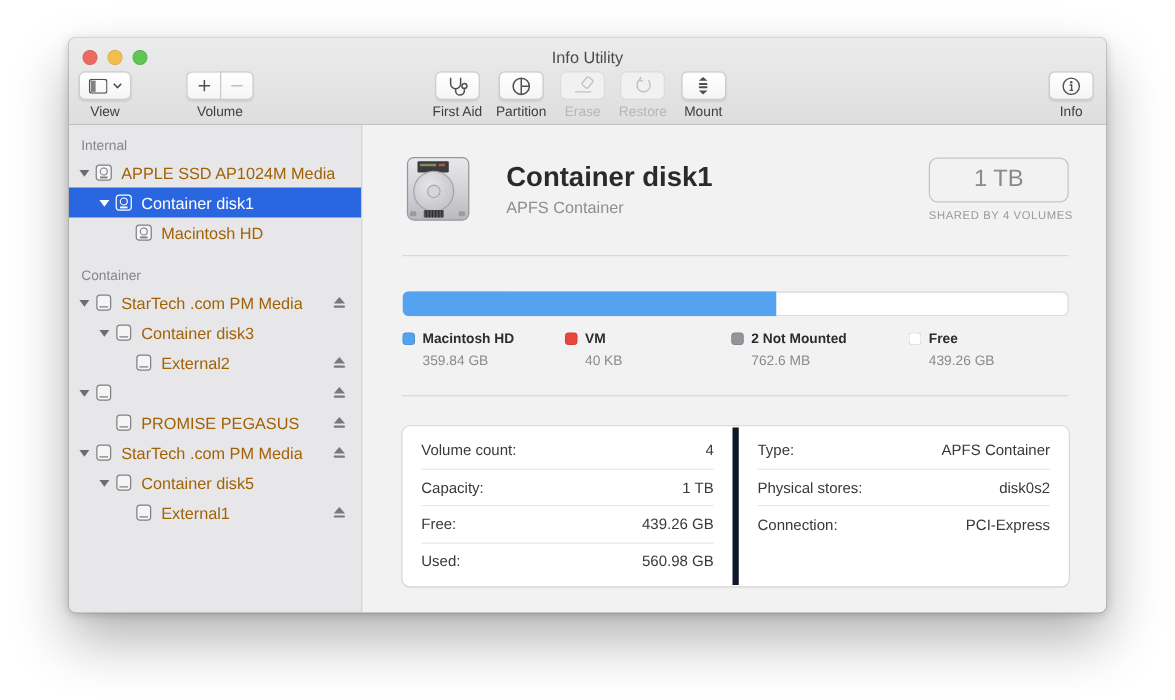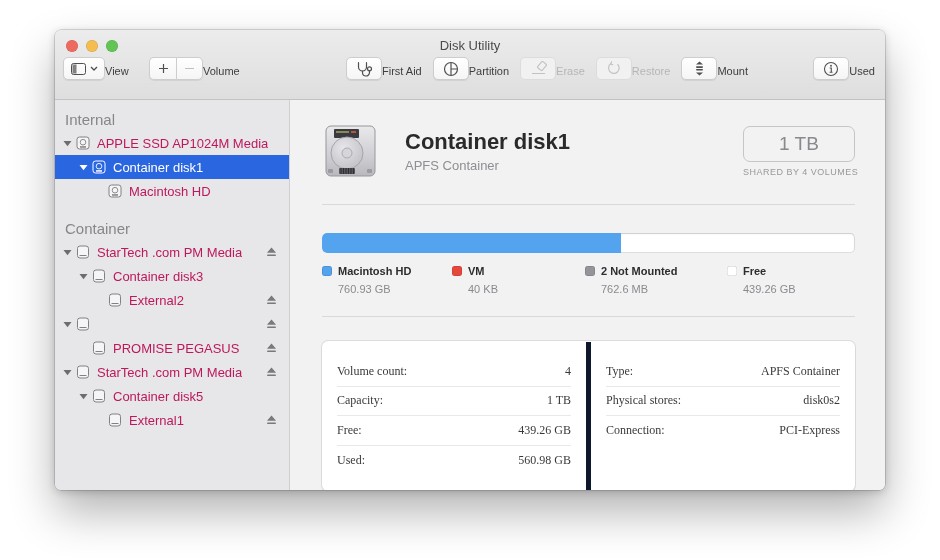--- a/index.html
+++ b/index.html
@@ -12,21 +12,21 @@
     display:flex; flex-direction:column;
   }
 
   
   .header { flex:none; height:70px; background:linear-gradient(#ececec,#dedede); border-bottom:1px solid #c2c2c2; position:relative; }
   .traffic { position:absolute; left:11px; top:10px; display:flex; gap:8px; }
   .dot { width:12px; height:12px; border-radius:50%; box-shadow:inset 0 0 0 0.5px rgba(0,0,0,.15); }
   .win-title { text-align:center; font-size:13px; color:#4b4b4b; padding-top:8px; }
 
   .toolbar { position:absolute; left:0; right:0; top:27px; height:42px; }
-  .tb-item { position:absolute; display:flex; align-items:center; }
+  .tb-item { position:absolute; display:flex; flex-direction:column; align-items:center; }
   .tb-btn { height:23px; min-width:36px; padding:0 8px; border-radius:5px;
             background:linear-gradient(#ffffff,#f5f5f5); border:1px solid #cdcdcd;
             box-shadow:0 1px 1px rgba(0,0,0,.07); display:flex; align-items:center; justify-content:center;
             color:#4f4f52; cursor:pointer; }
   .tb-label { font-size:11px; color:#3e3e3e; margin-top:4px; white-space:nowrap; }
   .tb-item.disabled .tb-btn { background:#f1f1f1; border-color:#dcdcdc; color:#c2c2c4; box-shadow:none; }
   .tb-item.disabled .tb-label { color:#b6b6b8; }
 
   .seg { display:flex; }
   .seg .tb-btn { border-radius:0; min-width:27px; padding:0 4px; }
@@ -36,23 +36,23 @@
   .tb-view   { left:8px; }
   .tb-volume { left:94px; }
   .tb-center { position:absolute; left:291px; top:0; display:flex; gap:11px; }
   .tb-center .tb-item { position:static; }
   .tb-info   { right:10px; }
 
   
   .content { flex:1; display:flex; min-height:0; }
 
   .sidebar { width:235px; flex:none; background:#e7e7e9; border-right:1px solid #cfcfd1; padding-top:6px; overflow:hidden; }
-  .sec-label { font-size:15px; color:#86868b; padding:5px 0 3px 10px; }
+  .sec-label { font-size:11px; color:#86868b; padding:5px 0 3px 10px; }
   .sec-label.ext { margin-top:12px; }
-  .srow { height:24px; display:flex; align-items:center; font-size:13px; color:#be185d; padding-right:12px; cursor:pointer; }
+  .srow { height:24px; display:flex; align-items:center; font-size:13px; color:#a16207; padding-right:12px; cursor:pointer; }
   .srow.lvl0 { padding-left:7px; }
   .srow.lvl1 { padding-left:23px; }
   .srow.lvl2 { padding-left:39px; }
   .srow.selected { background:#2a66e0; color:#ffffff; }
   .disc { width:11px; flex:none; display:flex; align-items:center; justify-content:center; color:#6c6c71; margin-right:2px; }
   .srow.selected .disc { color:#ffffff; }
   .dicon { width:16px; height:16px; flex:none; margin-right:6px; color:#808085; }
   .srow.selected .dicon { color:#ffffff; }
   .slabel { white-space:nowrap; overflow:hidden; text-overflow:ellipsis; }
   .eject { margin-left:auto; color:#78787d; display:flex; cursor:pointer; }
@@ -79,39 +79,39 @@
   .leg-item.w1 { width:130px; } .leg-item.w2 { width:133px; } .leg-item.w3 { width:142px; }
   .leg-head { display:flex; align-items:center; }
   .swatch { width:10px; height:10px; border-radius:3px; margin-right:6px; box-shadow:inset 0 0 0 0.5px rgba(0,0,0,.2); flex:none; }
   .leg-name { font-size:11px; font-weight:bold; color:#2d2d2f; white-space:nowrap; }
   .leg-val { font-size:11px; color:#8a8a8f; margin:6px 0 0 16px; white-space:nowrap; }
 
   .divider.mid { margin-top:21px; }
 
   .card { margin:24px 30px 0 32px; background:#ffffff; border-radius:6px;
           box-shadow:0 0 0 1px rgba(0,0,0,.09), 0 1px 2px rgba(0,0,0,.04); display:flex; padding:1px 0; }
-  .col { flex:1; padding:15px 15px;font-family:Liberation Serif, serif; }
+  .col { flex:1; padding:4px 15px; }
   .col.right { border-left:5px solid #0f172a; }
   .trow { display:flex; justify-content:space-between; align-items:center; height:29.5px; border-bottom:1px solid #e9e9eb;
           font-size:12px; color:#39393b; }
   .trow:last-child { border-bottom:none; }
   .tval { text-align:right; white-space:nowrap; }
 </style>
 </head>
 <body>
 
 <div class="window">
 
   <div class="header">
     <div class="traffic">
       <div class="dot" style="background: rgb(238, 106, 95);"></div>
       <div class="dot" style="background: rgb(245, 189, 79);"></div>
       <div class="dot" style="background: rgb(97, 197, 84);"></div>
     </div>
-    <div class="win-title">Disk Utility</div>
+    <div class="win-title">Info Utility</div>
 
     <div class="toolbar">
 
       <div class="tb-item tb-view">
         <div class="tb-btn" style="width:42px">
           <span style="display:flex">
             <svg width="15" height="12" viewBox="0 0 15 12">
                 <rect x="0.5" y="0.5" width="14" height="11" rx="2" fill="none" stroke="currentColor"></rect>
                 <rect x="1.5" y="1.5" width="4" height="9" fill="currentColor" opacity=".7"></rect>
               </svg>
@@ -193,21 +193,21 @@
       </div>
 
       <div class="tb-item tb-info">
         <div class="tb-btn">
           <svg width="16" height="16" viewBox="0 0 16 16">
               <circle cx="8" cy="8" r="6.5" fill="none" stroke="currentColor" stroke-width="1.1"></circle>
               <circle cx="8" cy="4.8" r="0.95" fill="currentColor"></circle>
               <path d="M6.7 7h1.6v4.2M6.6 11.3h2.9" fill="none" stroke="currentColor" stroke-width="1.1"></path>
             </svg>
         </div>
-        <div class="tb-label">Used</div>
+        <div class="tb-label">Info</div>
       </div>
 
     </div>
   </div>
 
   <div class="content">
 
     <div class="sidebar">
       <div class="sec-label">Internal</div>
 
@@ -424,21 +424,21 @@
           <div class="bar-fill" style="width: 56.1%; background: rgb(84, 163, 238);"></div>
         </div>
       </div>
 
       <div class="legend">
         <div class="leg-item w1">
           <div class="leg-head">
               <span class="swatch" style="background: rgb(84, 163, 238);"></span>
               <span class="leg-name">Macintosh HD</span>
             </div>
-          <div class="leg-val">760.93 GB</div>
+          <div class="leg-val">359.84 GB</div>
         </div>
         <div class="leg-item w2">
           <div class="leg-head">
               <span class="swatch" style="background: rgb(232, 70, 61);"></span>
               <span class="leg-name">VM</span>
             </div>
           <div class="leg-val">40 KB</div>
         </div>
         <div class="leg-item w3">
           <div class="leg-head">

